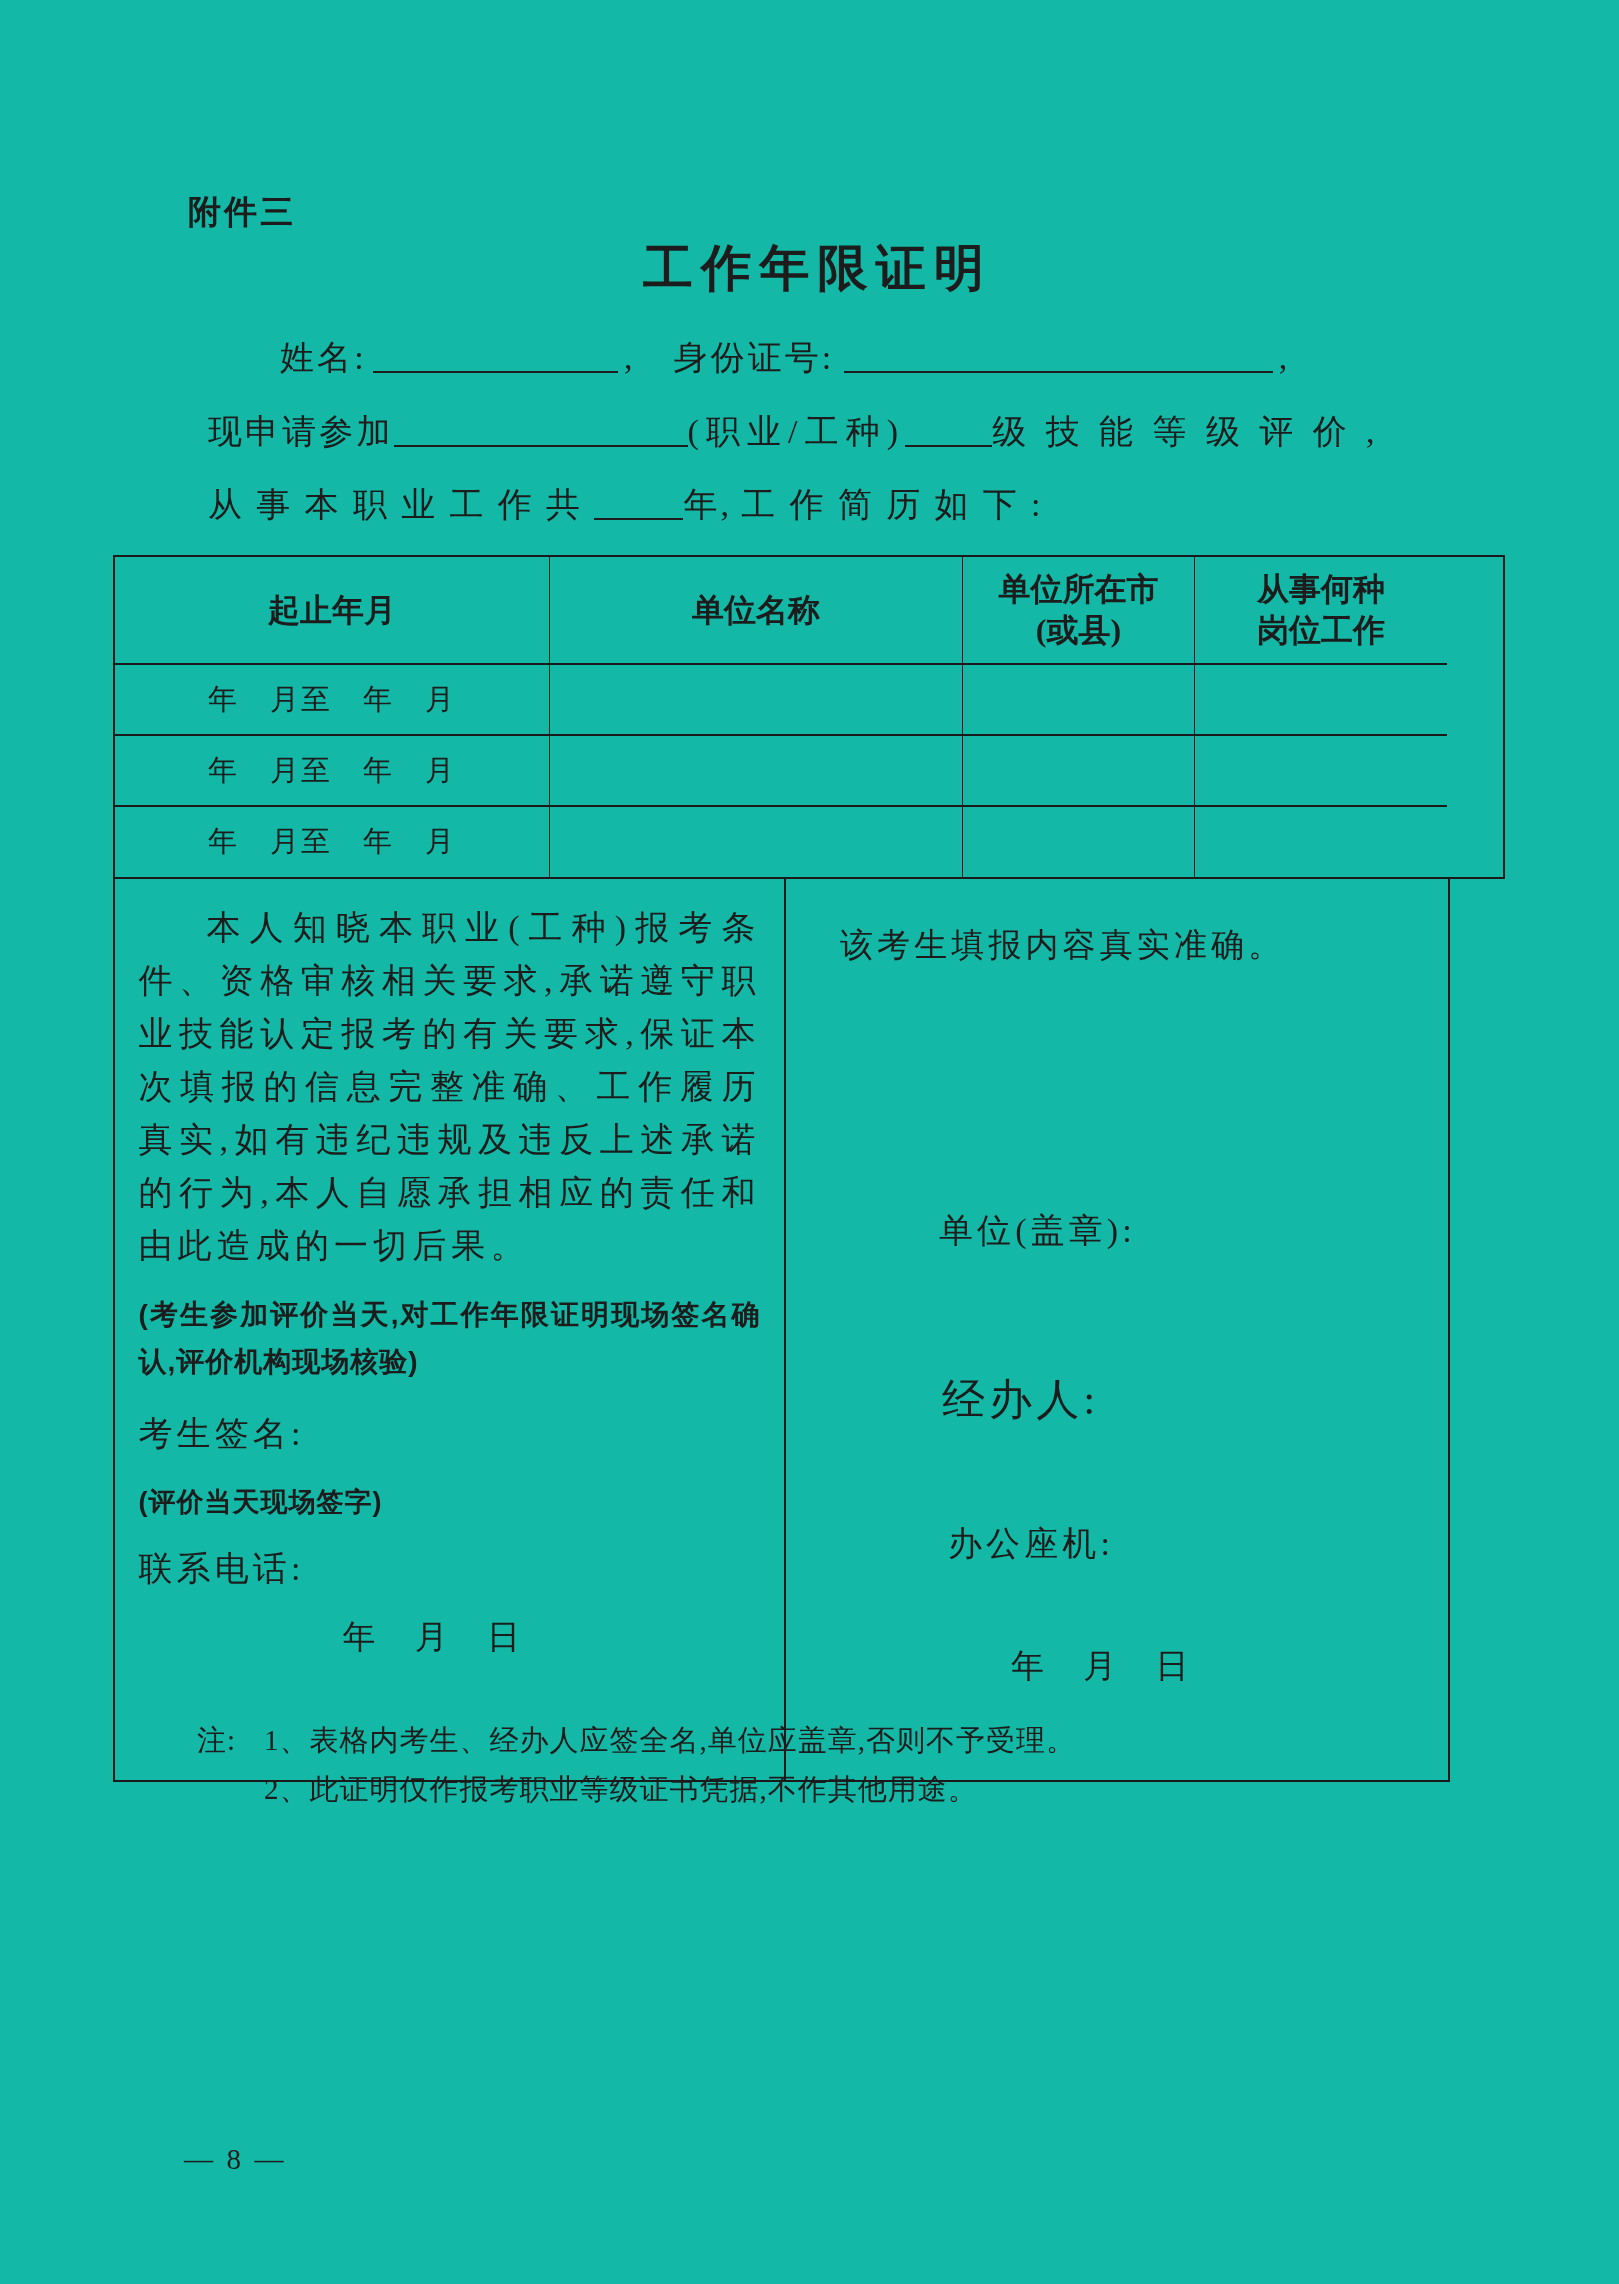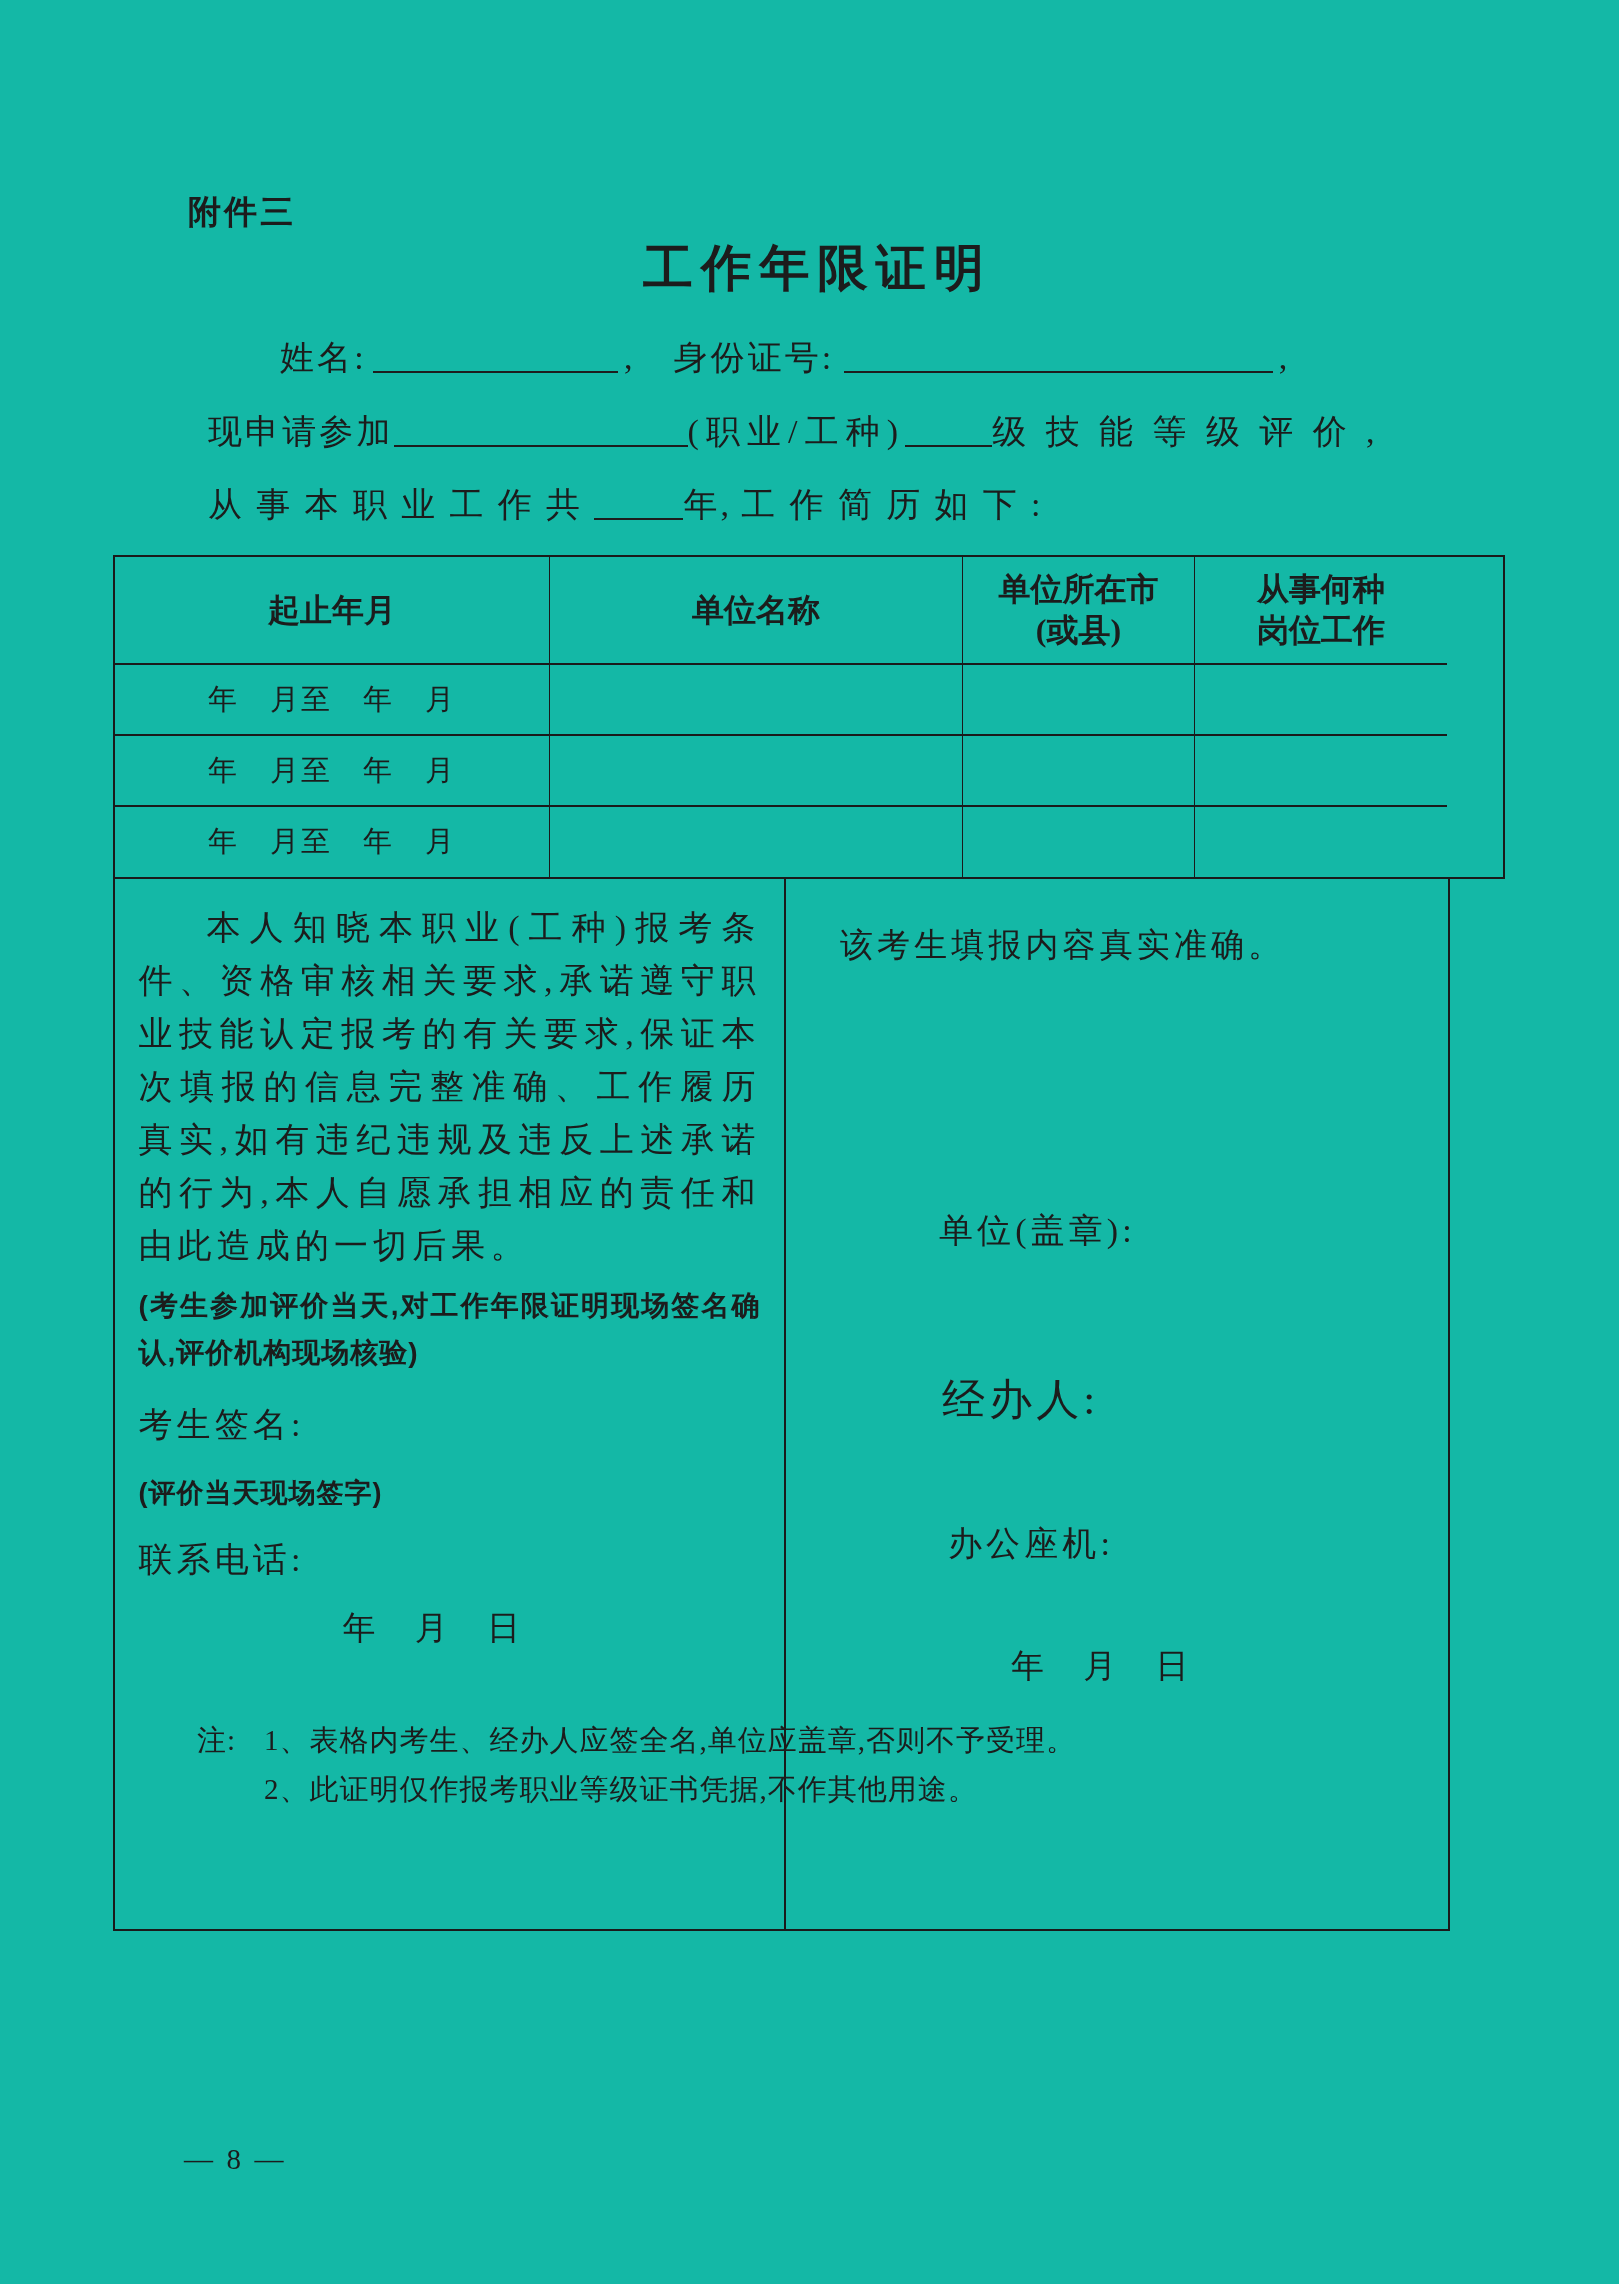--- a/index.html
+++ b/index.html
@@ -64,37 +64,37 @@
     align-items:center;justify-content:center;
     text-align:center;
   }
   .wc.last-col{border-right:none;}
   .wc.last-row{border-bottom:none;}
   .th{font-size:32px;font-weight:600;line-height:41px;}
   .rowlab{font-size:29px;letter-spacing:2px;}
   
   .bigbox{
     position:absolute;left:113px;top:878px;
-    width:1337px;height:1053px;
+    width:1337px;height:904px;
     box-sizing:border-box;
     border:2.6px solid #1a1a1a;border-top:none;
     display:grid;grid-template-columns:671px auto;
   }
   .cell-left{
     box-sizing:border-box;border-right:2px solid #1a1a1a;
     padding:0 23.5px;
   }
   .cell-right{box-sizing:border-box;}
   .para{
     margin:22.5px 0 0 0;
     font-size:34px;line-height:53px;letter-spacing:5.1px;
     text-align:justify;text-indent:2em;
   }
   .cnote{
-    margin-top:10px;
+    margin-top:19px;
     font-family:"Liberation Sans","DejaVu Sans",sans-serif;
     font-weight:bold;font-size:28px;line-height:47px;
     letter-spacing:1px;text-align:justify;
   }
   .sig-label{margin-top:26.6px;font-size:34px;letter-spacing:4.1px;}
   .sig-note{
     margin-top:26.6px;
     font-family:"Liberation Sans","DejaVu Sans",sans-serif;
     font-weight:bold;font-size:27px;letter-spacing:1px;
   }

